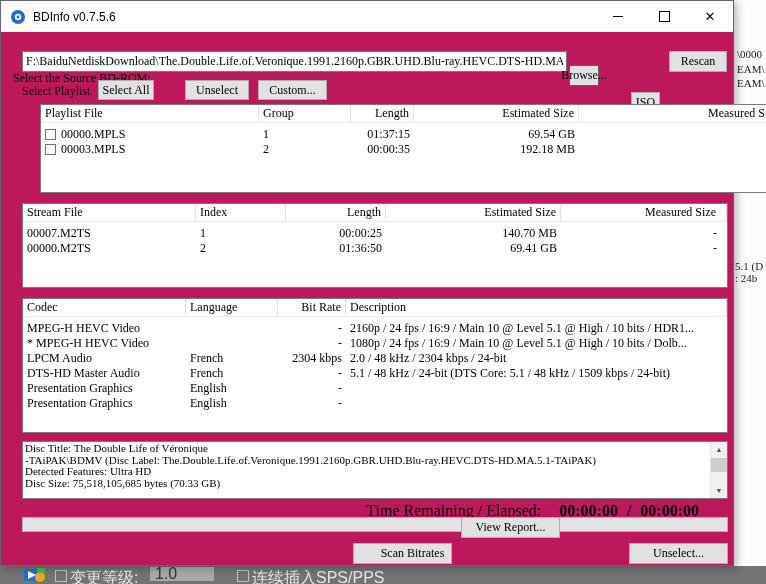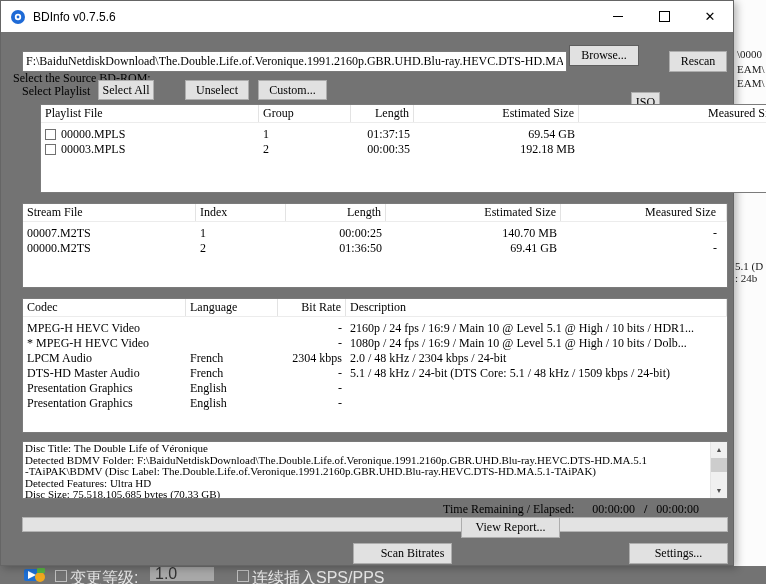--- a/index.html
+++ b/index.html
@@ -22,21 +22,21 @@
   .tb-icon{position:absolute;left:24px;top:1px;width:22px;height:16px;}
   .tb-cb{position:absolute;width:10px;height:10px;border:1px solid #c0c0c0;background:transparent;top:3px;}
   .tb-cb1{left:55px;top:4px;}
   .tb-cb2{left:237px;top:4px;}
   .tb-lbl1{position:absolute;left:70px;top:2px;}
   .tb-lbl2{position:absolute;left:252px;top:2px;}
   .tb-combo{position:absolute;left:150px;top:1px;width:64px;height:14px;background:#a8a8a8;color:#333;
             display:flex;align-items:center;padding-left:5px;box-sizing:border-box;}
 
   
-  .window{position:absolute;left:0;top:0;width:734px;height:566px;background:#737373;
+  .window{position:absolute;left:0;top:0;width:734px;height:566px;background:#be185d;
           border:1px solid #656565;box-sizing:border-box;box-shadow:3px 2px 8px rgba(0,0,0,0.28);}
   .titlebar{position:absolute;left:0;top:0;width:100%;height:31px;background:#ffffff;
             display:flex;align-items:center;padding-left:9px;box-sizing:border-box;
             font-family:"Liberation Sans","DejaVu Sans",sans-serif;font-size:12px;}
   .app-icon{width:16px;height:16px;margin-right:7px;flex:none;}
   .cap-btns{margin-left:auto;display:flex;height:100%;}
   .cap-btn{width:46px;height:100%;display:flex;align-items:center;justify-content:center;}
   .g-min{width:10px;height:1px;background:#000;display:block;}
   .g-max{width:9px;height:9px;border:1px solid #000;display:block;}
   .g-close{font-size:13px;line-height:1;}
@@ -45,21 +45,21 @@
   .lbl-source{left:12px;top:38px;margin-top:32px;}
   .lbl-playlist{left:21px;top:83px;}
 
   .path-input{position:absolute;left:21px;top:50px;width:545px;height:21px;box-sizing:border-box;
               border:1px solid #7a7a7a;background:#fff;font-family:inherit;font-size:12px;
               padding:1px 3px;white-space:nowrap;overflow:hidden;}
 
   .btn{position:absolute;background:#e1e1e1;border:1px solid #adadad;box-sizing:border-box;
        display:flex;align-items:center;justify-content:center;font-size:12px;font-family:inherit;
        white-space:nowrap;cursor:default;}
-  .btn-browse{left:568px;top:44px;width:70px;height:21px;border-color:#5e5e5e;}
+  .btn-browse{left:568px;top:64px;width:30px;height:21px;border-color:#5e5e5e;}
   .btn-iso{left:630px;top:50px;width:29px;height:21px;margin-top:41px;}
   .btn-rescan{left:668px;top:50px;width:58px;height:21px;}
   .btn-select-all{left:97px;top:79px;width:56px;height:20px;}
   .btn-unselect{left:184px;top:79px;width:64px;height:20px;}
   .btn-custom{left:257px;top:79px;width:69px;height:20px;}
   .btn-scan{left:352px;top:542px;width:99px;height:21px;padding-left:20px;}
   .btn-report{left:460px;top:516px;width:99px;height:21px;}
   .btn-settings{left:628px;top:542px;width:99px;height:21px;}
 
   
@@ -88,23 +88,23 @@
   .log-line{font-size:11px;line-height:11.5px;white-space:nowrap;}
   .scrollbar{position:absolute;right:0;top:0;width:17px;height:100%;background:#f0f0f0;
              border-left:1px solid #e5e5e5;box-sizing:border-box;}
   .sb-arrow{position:absolute;left:0;width:16px;height:15px;display:flex;align-items:center;
             justify-content:center;font-size:7px;color:#505050;}
   .sb-up{top:0;}
   .sb-down{bottom:0;}
   .sb-thumb{position:absolute;left:0;top:16px;width:16px;height:14px;background:#cdcdcd;}
 
   
-  .time-row{position:absolute;top:501px;right:34px;font-size:12px;display:flex;align-items:baseline;}
+  .time-row{position:absolute;top:501px;right:34px;font-size:16px;display:flex;align-items:baseline;}
   .time-row .tlabel{margin-right:18px;}
-  .tval{font-weight:normal;}
+  .tval{font-weight:bold;}
   .tsep{margin:0 9px;font-weight:bold;}
   .progress{position:absolute;left:21px;top:516px;width:706px;height:15px;background:#e3e3e3;
             border:1px solid #b3b3b3;box-sizing:border-box;}
 </style>
 </head>
 <body>
 
 <div id="screen">
 
   <div class="bg-right">
@@ -349,21 +349,20 @@
             <div class="cell ">
               <span></span>
             </div>
           </div>
         </div>
     </div>
 
     <div class="log">
       <div class="log-text">
           <div class="log-line">Disc Title: The Double Life of Véronique</div>
-          <div class="log-line">Detected BDMV Folder: F:\BaiduNetdiskDownload\The.Double.Life.of.Veronique.1991.2160p.GBR.UHD.Blu-ray.HEVC.DTS-HD.MA.5.1</div>
           <div class="log-line">-TAiPAK\BDMV (Disc Label: The.Double.Life.of.Veronique.1991.2160p.GBR.UHD.Blu-ray.HEVC.DTS-HD.MA.5.1-TAiPAK)</div>
           <div class="log-line">Detected Features: Ultra HD</div>
           <div class="log-line">Disc Size: 75,518,105,685 bytes (70.33 GB)</div>
         </div>
       <div class="scrollbar">
         <div class="sb-arrow sb-up">▲</div>
         <div class="sb-thumb"></div>
         <div class="sb-arrow sb-down">▼</div>
       </div>
     </div>
@@ -372,16 +371,16 @@
       <span class="tlabel">Time Remaining / Elapsed:</span>
       <span class="tval">00:00:00</span>
       <span class="tsep">/</span>
       <span class="tval">00:00:00</span>
     </div>
 
     <div class="progress"></div>
 
     <div class="btn btn-scan">Scan Bitrates</div>
     <div class="btn btn-report">View Report...</div>
-    <div class="btn btn-settings">Settings...</div>
+    <div class="btn btn-settings">Unselect...</div>
 
   </div>
 </div>
 
 </body></html>

